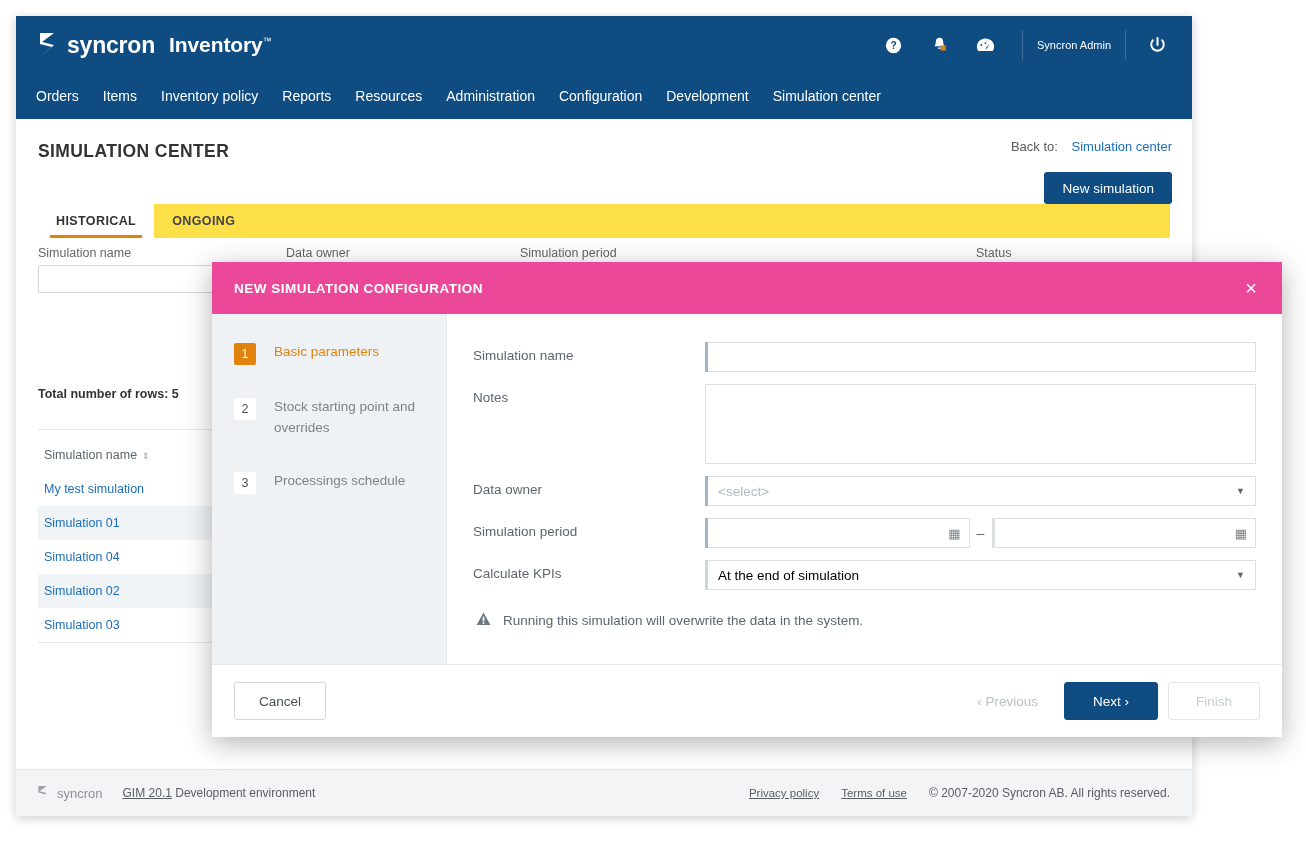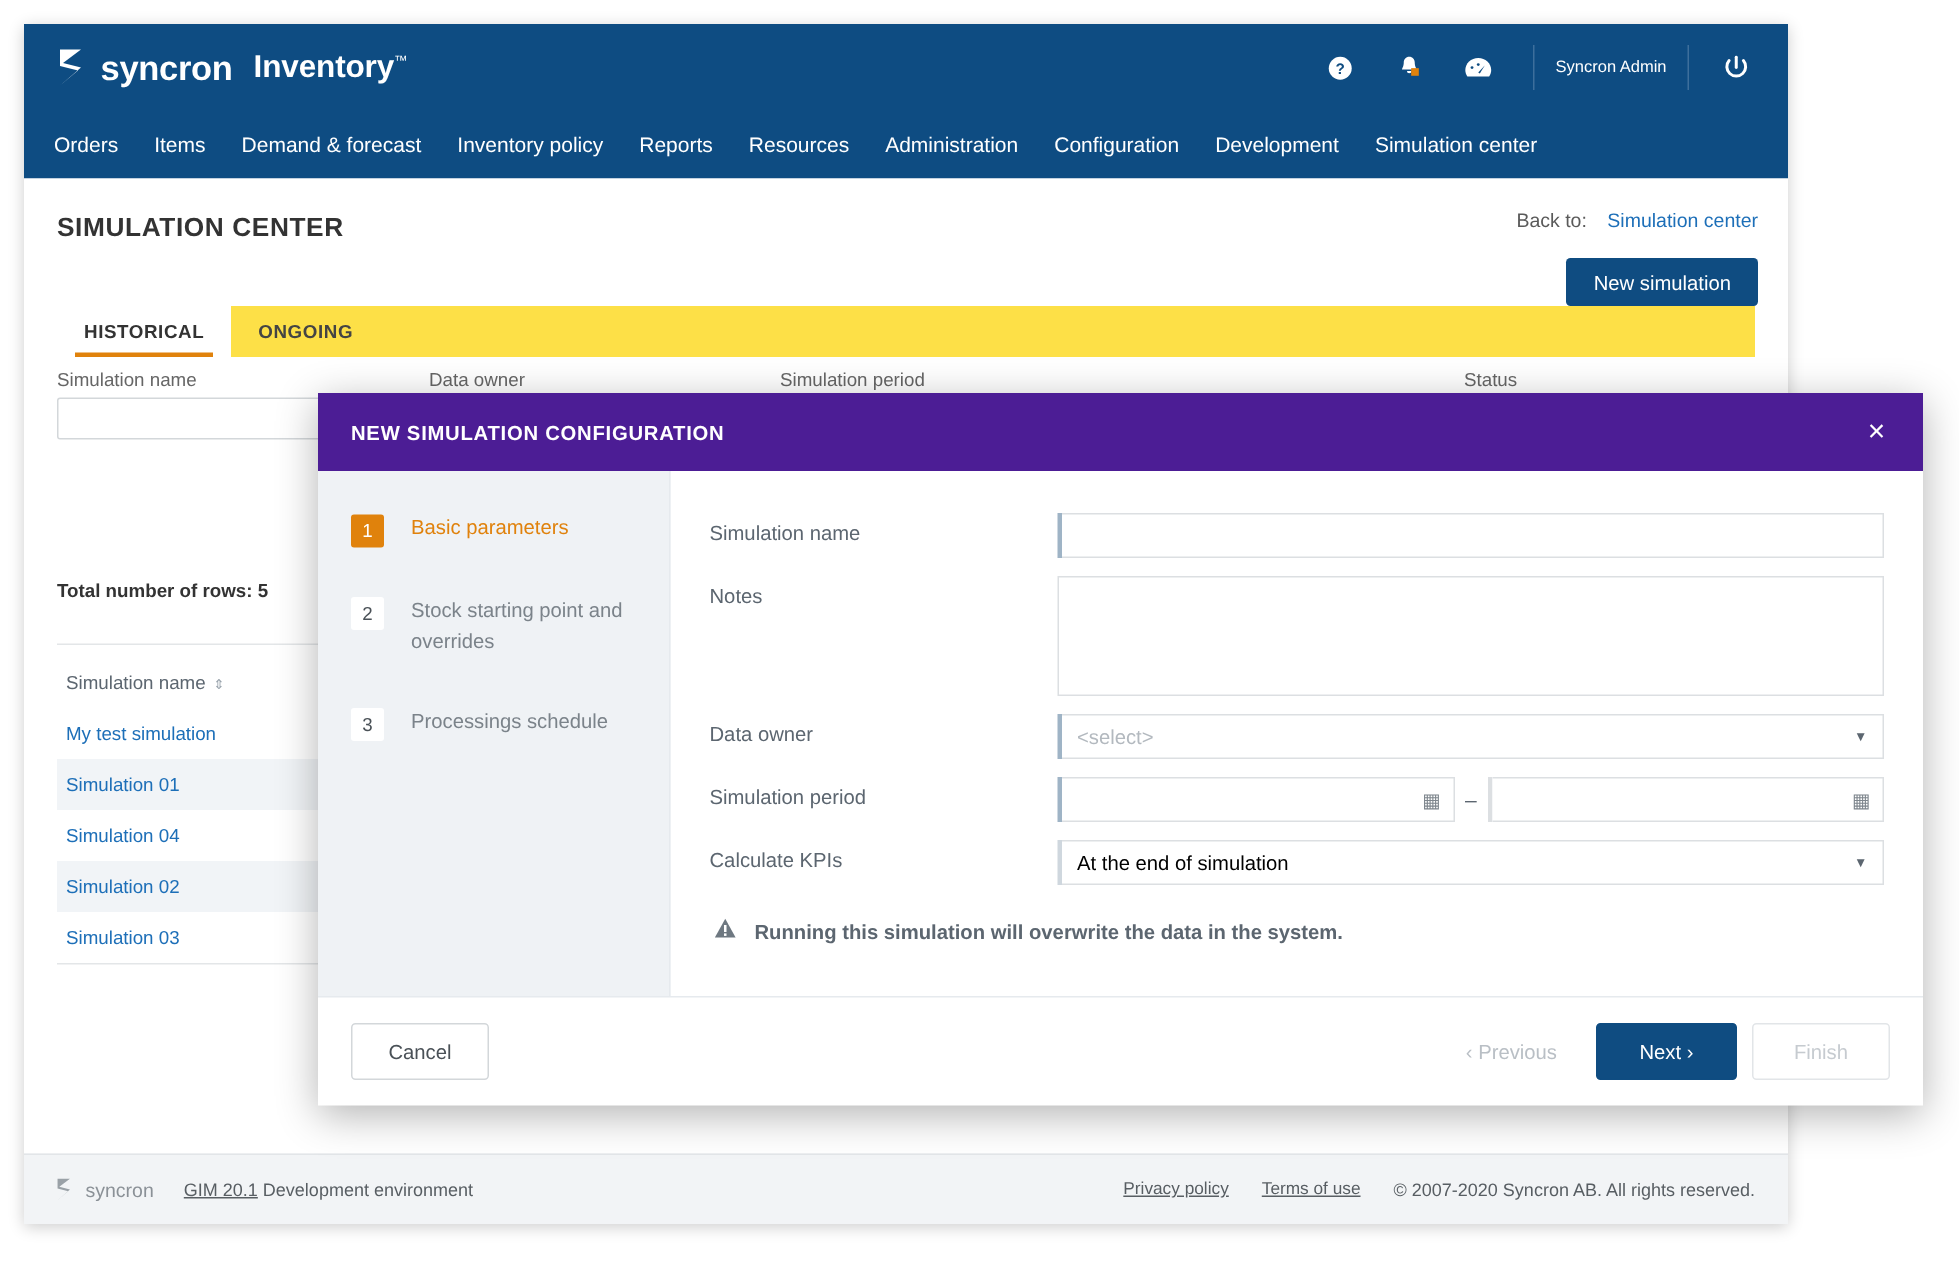--- a/index.html
+++ b/index.html
@@ -123,21 +123,21 @@
   .footer-right{margin-left:auto;padding-right:22px;display:flex;align-items:center;gap:22px;}
   .footer-right a{font-size:11.5px;color:#585e63;text-decoration:underline;cursor:pointer;}
   .copyright{font-size:12px;color:#585e63;}
 
   
   .modal{
     position:absolute;left:212px;top:262px;width:1070px;
     background:#fff;box-shadow:0 6px 26px rgba(0,0,0,.30);
   }
   .modal-head{
-    height:52px;background:#4c1d95;display:flex;align-items:center;
+    height:52px;background:#ec4899;display:flex;align-items:center;
   }
   .modal-title{
     color:#fff;font-size:13.5px;font-weight:bold;letter-spacing:.5px;padding-left:22px;
   }
   .modal-close{
     margin-left:auto;margin-right:20px;color:#fff;font-size:20px;line-height:1;cursor:pointer;
     width:22px;height:22px;display:flex;align-items:center;justify-content:center;
   }
   .modal-body{display:flex;min-height:350px;}
   .steps{
@@ -175,21 +175,21 @@
     font-size:13.5px;cursor:pointer;
   }
   .select-box.placeholder{color:#b3b9bf;}
   .caret{margin-left:auto;color:#5c6670;font-size:9px;}
   .date-box{
     flex:1;height:30px;border:1px solid #dcdfe2;border-left:none;background:#fff;
     display:flex;align-items:center;padding:0 8px;box-sizing:border-box;font-size:13.5px;
   }
   .cal-ic{margin-left:auto;color:#7e868d;font-size:13px;}
   .dash{width:22px;text-align:center;font-size:14px;color:#5c6670;line-height:30px;flex:none;}
-  .warn{display:flex;align-items:center;margin-top:22px;font-weight:bold;}
+  .warn{display:flex;align-items:center;margin-top:22px;}
   .warn-ic{width:20px;color:#6e7881;font-size:15px;margin-right:10px;text-align:center;}
   .warn-txt{font-size:13.5px;color:#5c6670;}
 
   .modal-foot{
     border-top:1px solid #e6eaee;height:72px;display:flex;align-items:center;padding:0 22px;
   }
   .btn{
     font-size:13.5px;border-radius:3px;height:38px;padding:0 22px;cursor:pointer;
     font-family:"Liberation Sans", sans-serif;display:flex;align-items:center;justify-content:center;
   }
@@ -242,21 +242,20 @@
             <path d="M10 2.2v7.2" stroke="#fff" stroke-width="2.1" fill="none" stroke-linecap="round"></path>
             <path d="M15 4.6a6.6 6.6 0 1 1-10 0" stroke="#fff" stroke-width="2.1" fill="none" stroke-linecap="round"></path>
           </svg>
       </div>
     </div>
   </div>
 
   <div class="navbar">
     <div class="nav-item">Orders</div>
     <div class="nav-item">Items</div>
-    <div class="nav-item">Demand &amp; forecast</div>
     <div class="nav-item">Inventory policy</div>
     <div class="nav-item">Reports</div>
     <div class="nav-item">Resources</div>
     <div class="nav-item">Administration</div>
     <div class="nav-item">Configuration</div>
     <div class="nav-item">Development</div>
     <div class="nav-item">Simulation center</div>
   </div>
 
   <div class="page-head">

